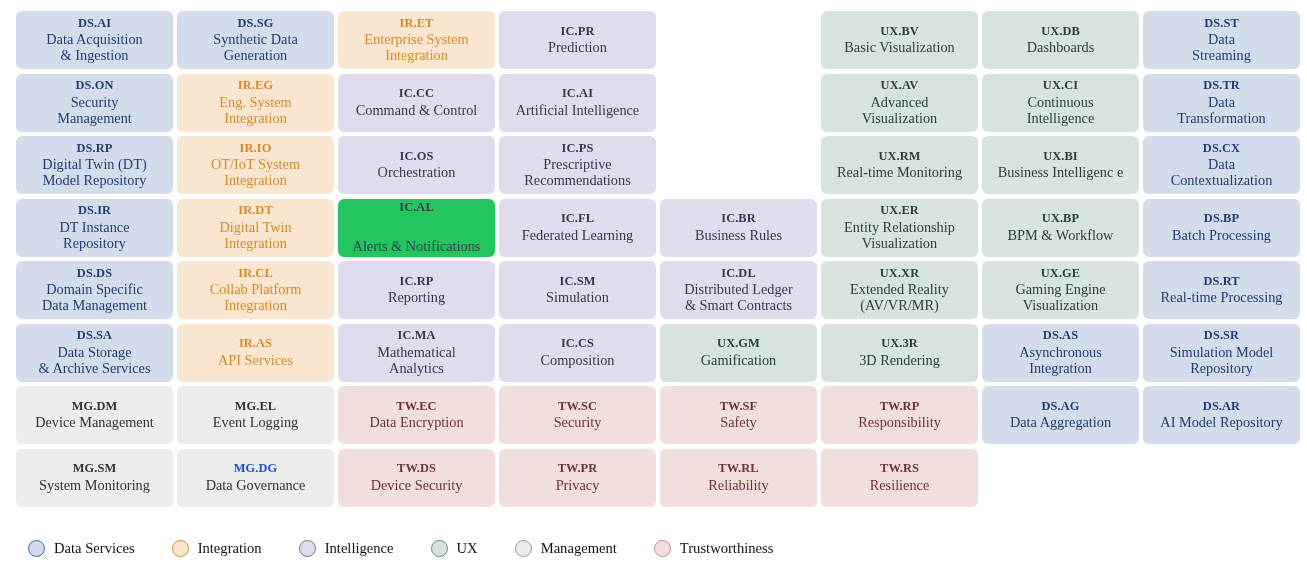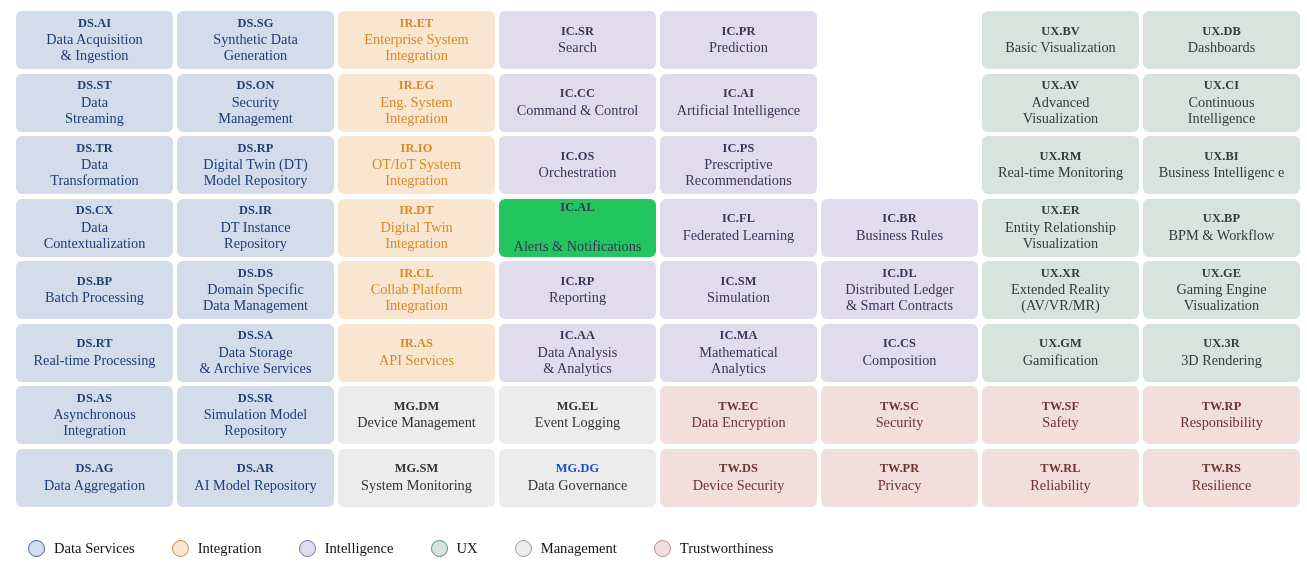--- a/index.html
+++ b/index.html
@@ -128,24 +128,20 @@
         <div class="card-code" style="color: rgb(31, 63, 115);">DS.SG</div>
         <div class="card-label" style="color: rgb(31, 63, 115);">Synthetic Data
 Generation</div>
       </div>
       <div class="card cat-ir" style="background: rgb(249, 230, 208);">
         <div class="card-code" style="color: rgb(212, 138, 39);">IR.ET</div>
         <div class="card-label" style="color: rgb(212, 138, 39);">Enterprise System
 Integration</div>
       </div>
       <div class="card cat-ic" style="background: rgb(225, 220, 237);">
-        <div class="card-code" style="color: rgb(59, 52, 87);">IC.SR</div>
-        <div class="card-label" style="color: rgb(59, 52, 87);">Search</div>
-      </div>
-      <div class="card cat-ic" style="background: rgb(225, 220, 237);">
         <div class="card-code" style="color: rgb(59, 52, 87);">IC.PR</div>
         <div class="card-label" style="color: rgb(59, 52, 87);">Prediction</div>
       </div>
       <div class="card empty"></div>
       <div class="card cat-ux" style="background: rgb(215, 228, 222);">
         <div class="card-code" style="color: rgb(45, 63, 58);">UX.BV</div>
         <div class="card-label" style="color: rgb(45, 63, 58);">Basic Visualization</div>
       </div>
       <div class="card cat-ux" style="background: rgb(215, 228, 222);">
         <div class="card-code" style="color: rgb(45, 63, 58);">UX.DB</div>
@@ -298,25 +294,20 @@
       <div class="card cat-ds" style="background: rgb(211, 220, 234);">
         <div class="card-code" style="color: rgb(31, 63, 115);">DS.SA</div>
         <div class="card-label" style="color: rgb(31, 63, 115);">Data Storage
 &amp; Archive Services</div>
       </div>
       <div class="card cat-ir" style="background: rgb(249, 230, 208);">
         <div class="card-code" style="color: rgb(212, 138, 39);">IR.AS</div>
         <div class="card-label" style="color: rgb(212, 138, 39);">API Services</div>
       </div>
       <div class="card cat-ic" style="background: rgb(225, 220, 237);">
-        <div class="card-code" style="color: rgb(59, 52, 87);">IC.AA</div>
-        <div class="card-label" style="color: rgb(59, 52, 87);">Data Analysis
-&amp; Analytics</div>
-      </div>
-      <div class="card cat-ic" style="background: rgb(225, 220, 237);">
         <div class="card-code" style="color: rgb(59, 52, 87);">IC.MA</div>
         <div class="card-label" style="color: rgb(59, 52, 87);">Mathematical
 Analytics</div>
       </div>
       <div class="card cat-ic" style="background: rgb(225, 220, 237);">
         <div class="card-code" style="color: rgb(59, 52, 87);">IC.CS</div>
         <div class="card-label" style="color: rgb(59, 52, 87);">Composition</div>
       </div>
       <div class="card cat-ux" style="background: rgb(215, 228, 222);">
         <div class="card-code" style="color: rgb(45, 63, 58);">UX.GM</div>

